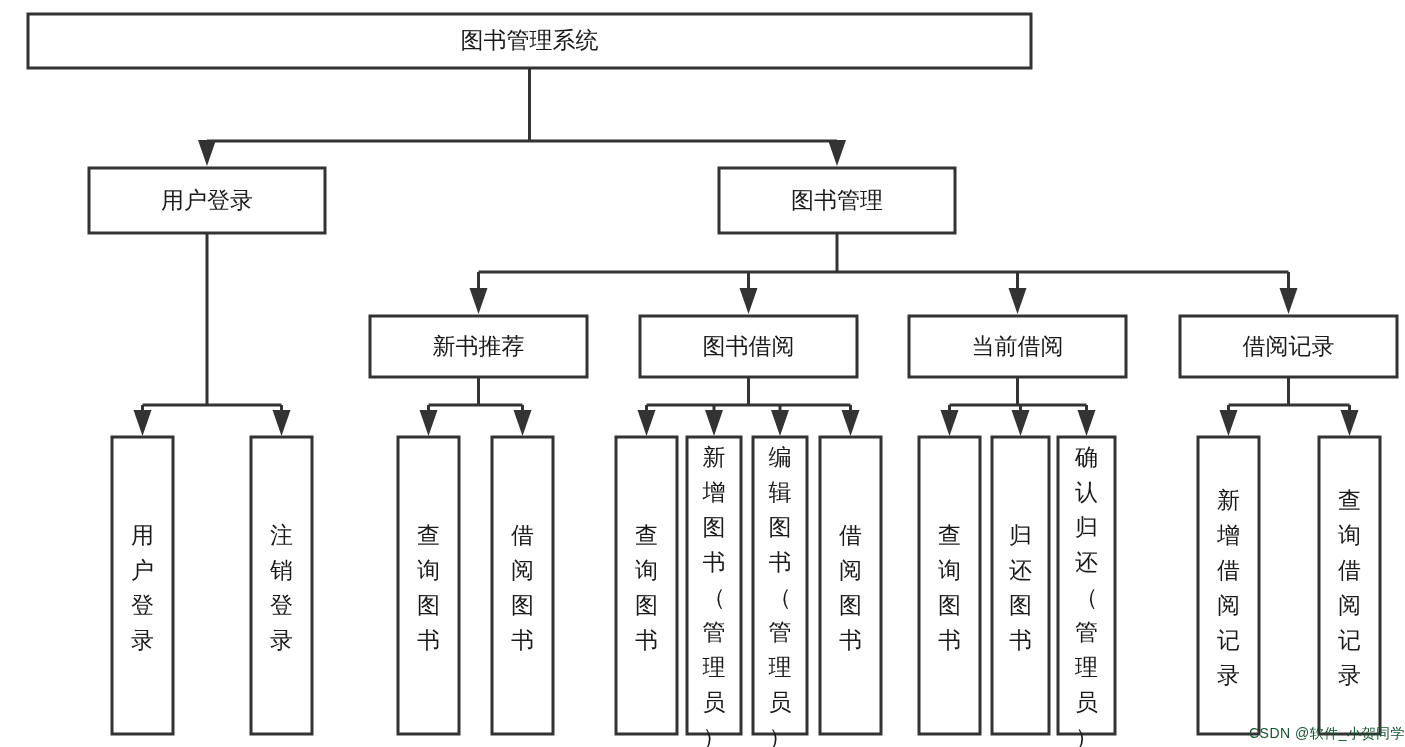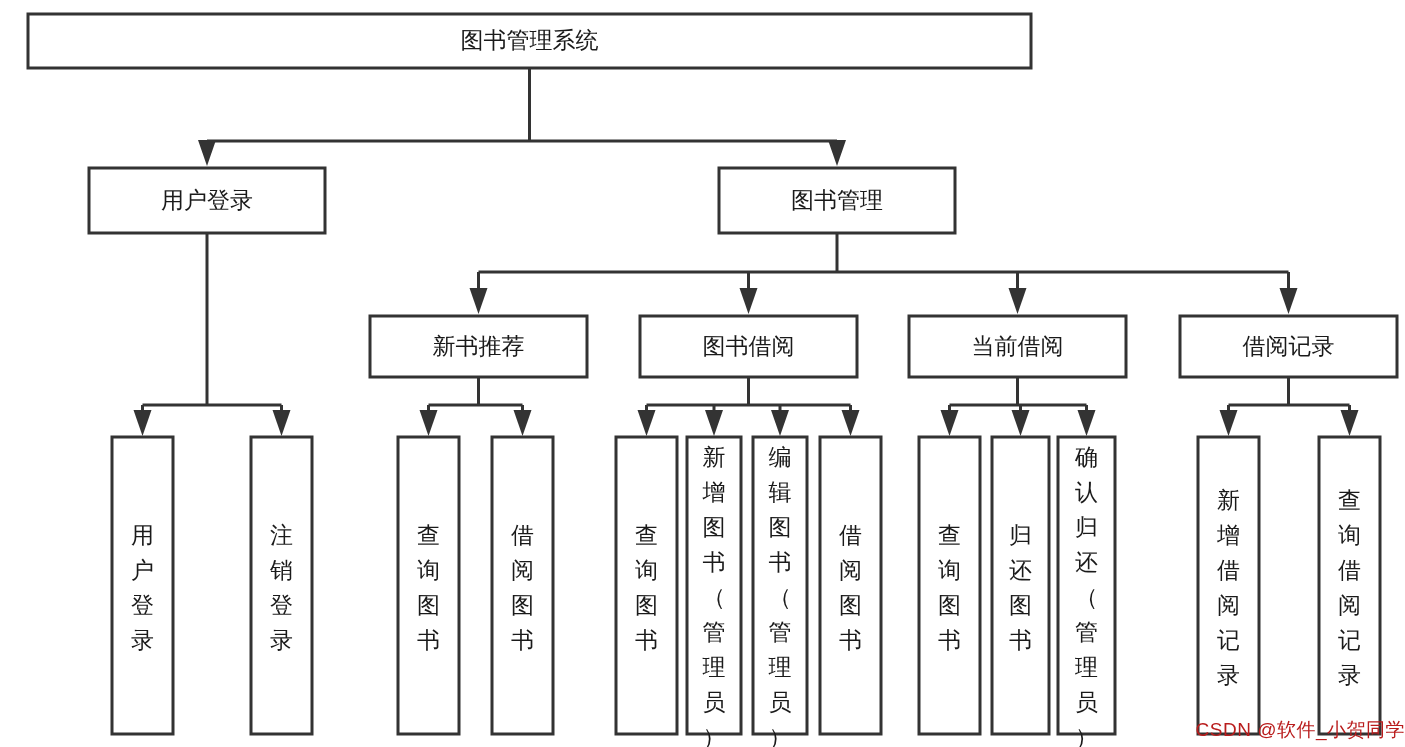--- a/index.html
+++ b/index.html
@@ -50,22 +50,22 @@
   }
   .arrow-head {
     fill: #333333;
     stroke: none;
   }
   .watermark {
     position: absolute;
     right: 8px;
     bottom: 4px;
     font-family: "Liberation Sans", "DejaVu Sans", sans-serif;
-    font-size: 19px;
-    color: #b91c1c;
+    font-size: 14px;
+    color: #14532d;
     white-space: nowrap;
     letter-spacing: 0.5px;
     margin-left: 24px;
   }
 </style>
 </head>
 <body>
 
 <div id="diagram-root">
   <svg class="diagram" viewBox="0 0 1405 747" xmlns="http://www.w3.org/2000/svg">

